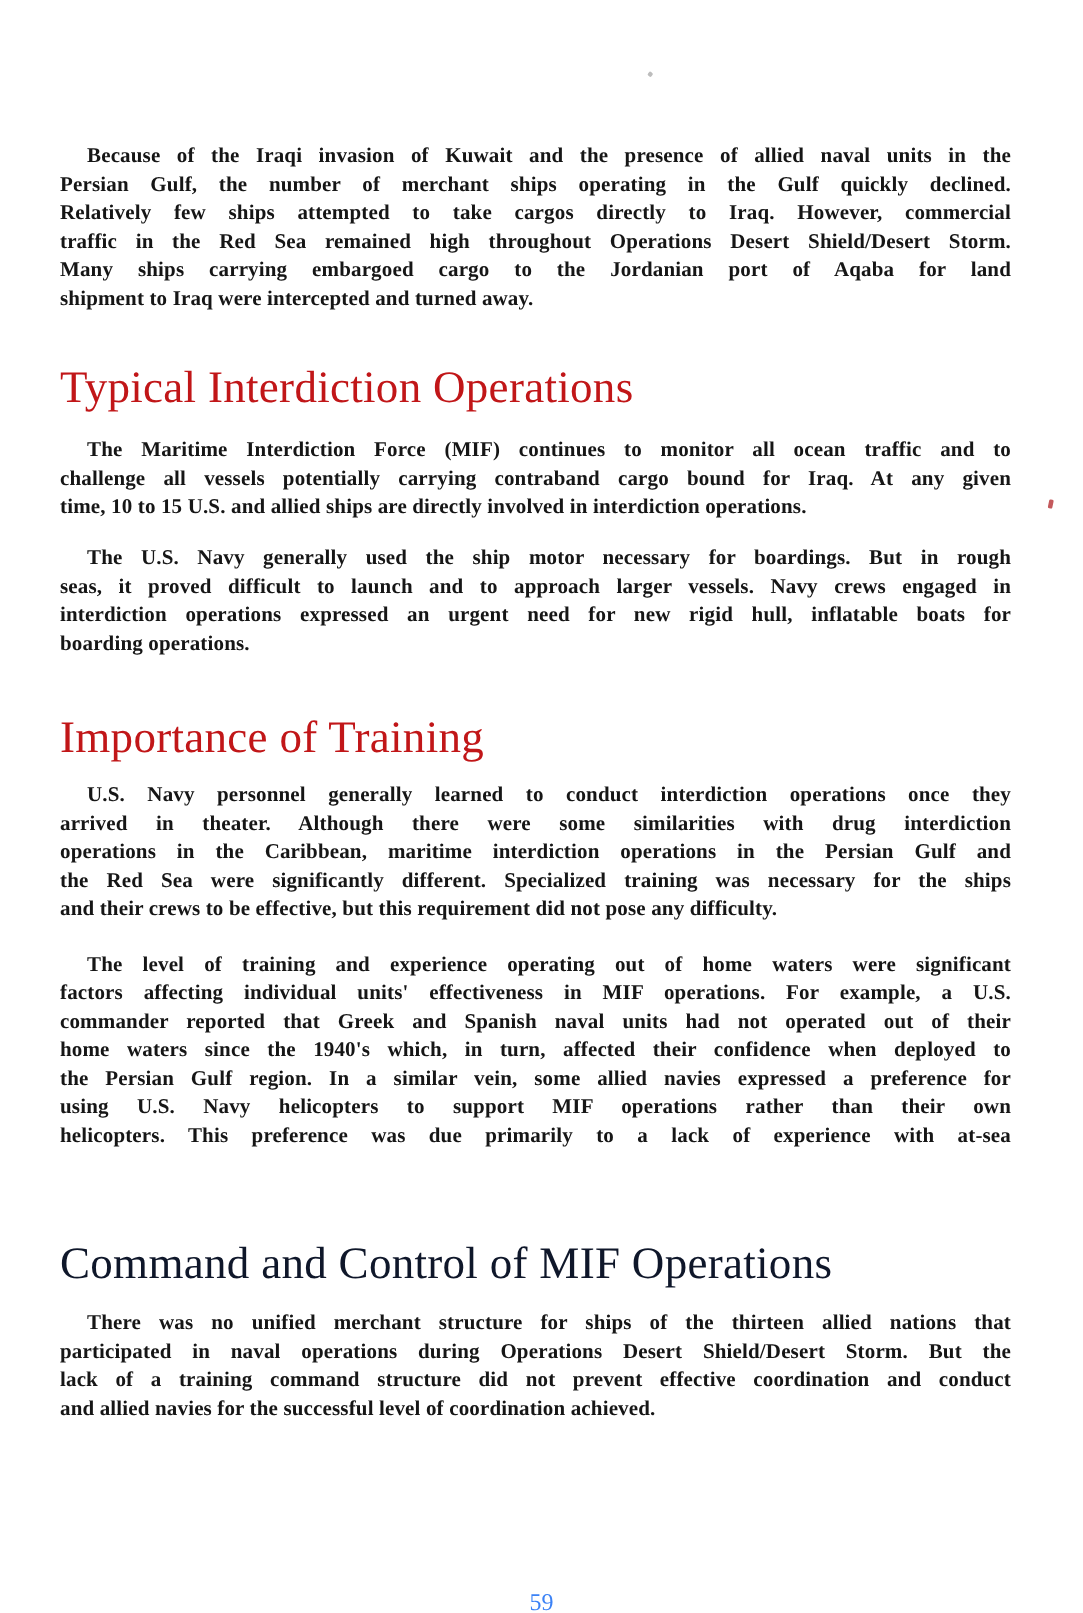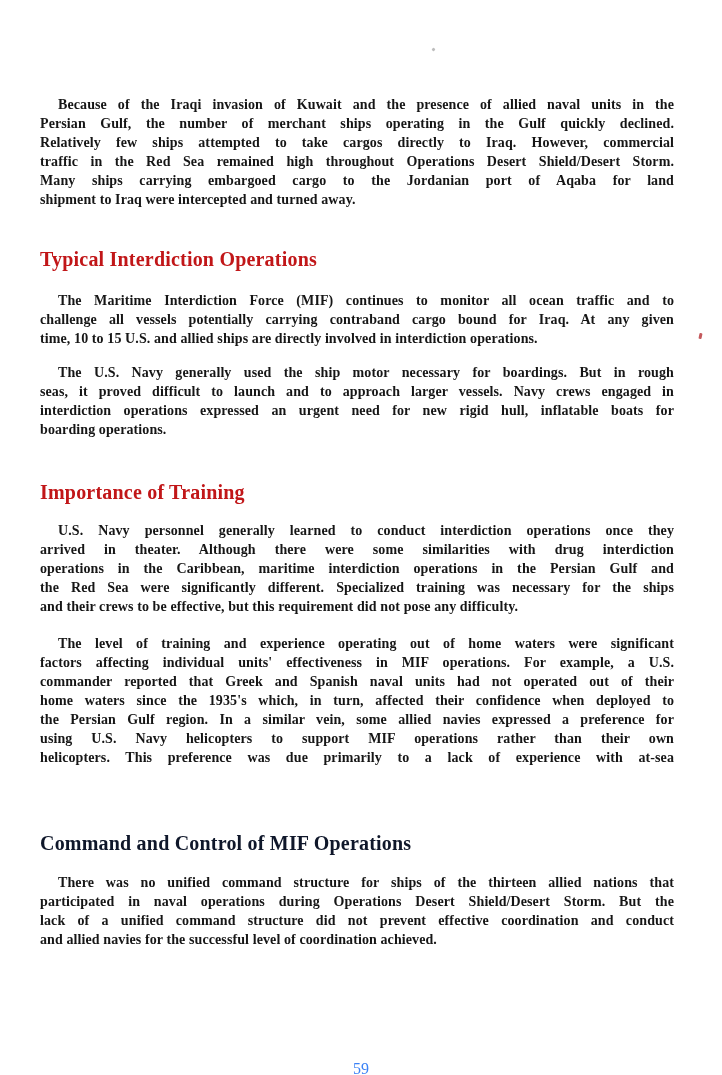--- a/index.html
+++ b/index.html
@@ -35,22 +35,22 @@
     text-align-last: justify;
     white-space: normal;
   }
   .para .line.first {
     text-indent: 18px;
   }
   .para .line.last {
     text-align-last: left;
   }
   .heading {
-    font-size: 20px;
-    font-weight: 700;
+    font-size: 30px;
+    font-weight: 400;
     line-height: 26px;
     letter-spacing: 0.2px;
     white-space: nowrap;
   }
   .pagenum {
     position: absolute;
     left: 0;
     top: 1020px;
     width: 722px;
     text-align: center;
@@ -113,32 +113,32 @@
       <div class="line">arrived in theater. Although there were some similarities with drug interdiction</div>
       <div class="line">operations in the Caribbean, maritime interdiction operations in the Persian Gulf and</div>
       <div class="line">the Red Sea were significantly different. Specialized training was necessary for the ships</div>
       <div class="line last">and their crews to be effective, but this requirement did not pose any difficulty.</div>
     </div>
 
   <div class="content-block para" style="top: 594px; color: rgb(22, 22, 22);">
       <div class="line first">The level of training and experience operating out of home waters were significant</div>
       <div class="line">factors affecting individual units' effectiveness in MIF operations. For example, a U.S.</div>
       <div class="line">commander reported that Greek and Spanish naval units had not operated out of their</div>
-      <div class="line">home waters since the 1935's which, in turn, affected their confidence when deployed to</div>
+      <div class="line">home waters since the 1940's which, in turn, affected their confidence when deployed to</div>
       <div class="line">the Persian Gulf region. In a similar vein, some allied navies expressed a preference for</div>
       <div class="line">using U.S. Navy helicopters to support MIF operations rather than their own</div>
       <div class="line">helicopters. This preference was due primarily to a lack of experience with at-sea</div>
     </div>
 
   <div class="content-block heading" style="top: 790px; color: #0f172a;">Command and Control of MIF Operations</div>
 
   <div class="content-block para" style="top: 833px; color: rgb(22, 22, 22);">
-      <div class="line first">There was no unified command structure for ships of the thirteen allied nations that</div>
+      <div class="line first">There was no unified merchant structure for ships of the thirteen allied nations that</div>
       <div class="line">participated in naval operations during Operations Desert Shield/Desert Storm. But the</div>
-      <div class="line">lack of a unified command structure did not prevent effective coordination and conduct</div>
+      <div class="line">lack of a training command structure did not prevent effective coordination and conduct</div>
       <div class="line last">and allied navies for the successful level of coordination achieved.</div>
     </div>
 
   <div class="pagenum">59</div>
 
   <div class="speck" style="background: rgb(189, 189, 189);"></div>
 
   <div class="red-tick" style="background: rgb(196, 89, 92);"></div>
 
 </div>

